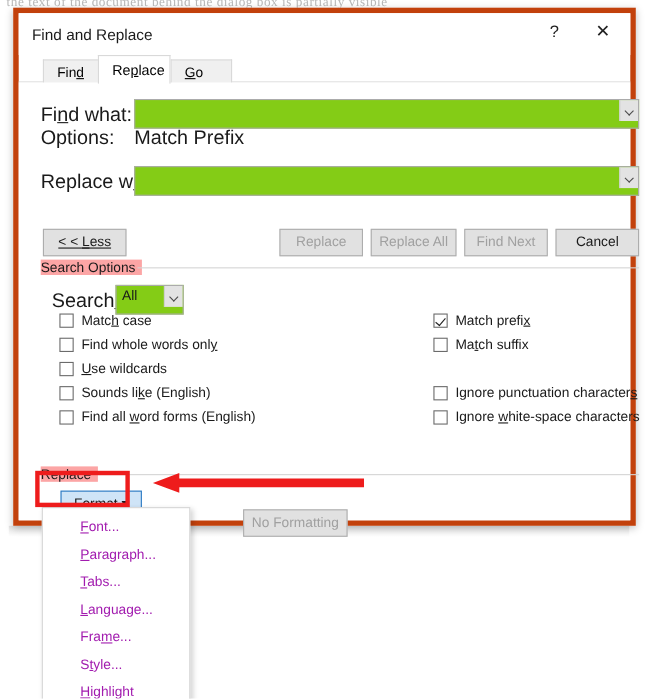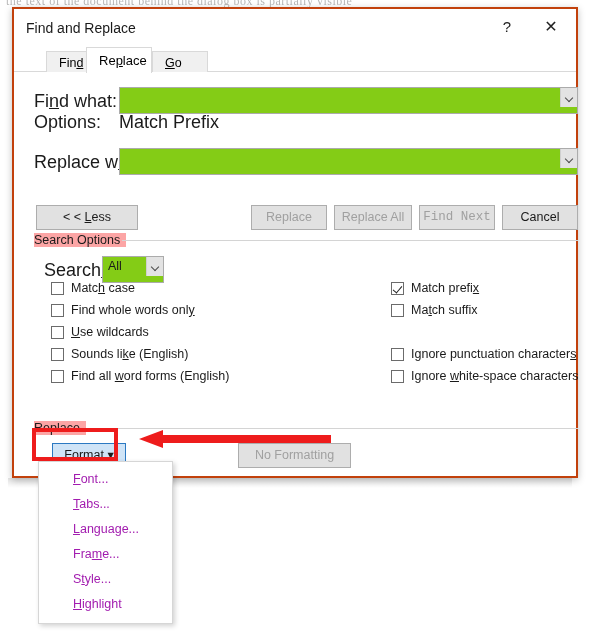--- a/index.html
+++ b/index.html
@@ -40,21 +40,21 @@
     width: 564px; height: 10px;
     background: linear-gradient(to bottom, rgba(0,0,0,0.10), rgba(0,0,0,0));
   }
 
   
   .dialog {
     position: absolute;
     left: 12px; top: 7px;
     width: 566px; height: 471px;
     background: #ffffff;
-    border: 2px solid #c2410c;
+    border: 5px solid #c2410c;
     box-shadow: 0 2px 7px rgba(0,0,0,0.25);
     box-sizing: border-box;
   }
   .titlebar {
     position: relative;
     height: 38px;
     background: #ffffff;
   }
   .title-text {
     position: absolute;
@@ -98,21 +98,21 @@
   }
   .tab.active {
     top: 0px;
     height: 26px;
     line-height: 25px;
     background: #ffffff;
     border-color: #d9d9d9;
     font-size: 13px;
     z-index: 3;
   }
-  .tab-find    { left: 32px; width: 52px; }
+  .tab-find    { left: 22px; width: 52px; }
   .tab-replace { left: 72px; width: 66px; }
   .tab-goto    { left: 138px; width: 56px; }
 
   
   .dlg-body {
     position: absolute;
     left: 0; top: 63px;
     right: 0; bottom: 0;
     background: #ffffff;
   }
@@ -292,26 +292,26 @@
     <div class="lbl" style="left:105px; top:40px;">Match Prefix</div>
 
     <div class="lbl" style="left:20px; top:80px;">
       <span>Replace w</span><u>i</u><span>th:</span>
     </div>
     <div class="combo" style="left:105px; top:76px; width:459px;">
       <span class="val"></span>
       <span class="arrow"></span>
     </div>
 
-    <div class="btn" style="left:22px; top:133px; width:102px;">
+    <div class="btn" style="left:22px; top:133px; width:76px;text-decoration:underline;">
       <span>&lt; &lt; </span><u>L</u><span>ess</span>
     </div>
     <div class="btn disabled" style="left:237px; top:133px; width:76px;">Replace</div>
     <div class="btn disabled" style="left:320px; top:133px; width:78px;">Replace All</div>
-    <div class="btn disabled" style="left:405px; top:133px; width:76px;font-family:Liberation Mono, monospace;">Find Next</div>
+    <div class="btn disabled" style="left:405px; top:133px; width:76px;">Find Next</div>
     <div class="btn" style="left:488px; top:133px; width:76px;">Cancel</div>
 
     <div class="sep-label" style="left:20px; top:161px;">Search Options</div>
     <div class="sep-line" style="left:108px; top:168px; width:456px;"></div>
 
     <div class="lbl" style="left:30px; top:188px;">
       <span>Search</span><u>:</u>
     </div>
     <div class="combo" style="left:88px; top:184px; width:62px;">
       <span class="val">All</span>
@@ -355,27 +355,28 @@
       <span class="box"></span>
       <span class="txt"><span>Ignore </span><u>w</u><span>hite-space characters</span></span>
     </div>
 
     <div class="sep-label" style="left:20px; top:349px;">Replace</div>
     <div class="sep-line" style="left:72px; top:356px; width:492px;"></div>
 
     <div class="btn" style="left:38px; top:371px; width:74px; background:#cfe4f7; border-color:#2b79c2;">
       <span>F</span><u>o</u><span>rmat </span><span>▾</span>
     </div>
-    <div class="btn disabled" style="left:204px; top:371px; width:113px;margin-left:20px;">No Formatting</div>
+    <div class="btn disabled" style="left:204px; top:388px; width:95px;">No Formatting</div>
 
   </div>
 </div>
 
 <div class="menu">
   <div class="menu-item"><span></span><u>F</u><span>ont...</span></div>
+  <div class="menu-item"><span></span><u>P</u><span>aragraph...</span></div>
   <div class="menu-item"><span></span><u>T</u><span>abs...</span></div>
   <div class="menu-item"><span></span><u>L</u><span>anguage...</span></div>
   <div class="menu-item"><span>Fra</span><u>m</u><span>e...</span></div>
   <div class="menu-item"><span>S</span><u>t</u><span>yle...</span></div>
   <div class="menu-item"><span></span><u>H</u><span>ighlight</span></div>
 </div>
 
 <div class="red-rect"></div>
 <svg class="red-arrow" viewBox="0 0 192 22">
   <polygon points="0,11 24,2 24,7 192,7 192,15 24,15 24,20" fill="#EE1C1C"></polygon>

